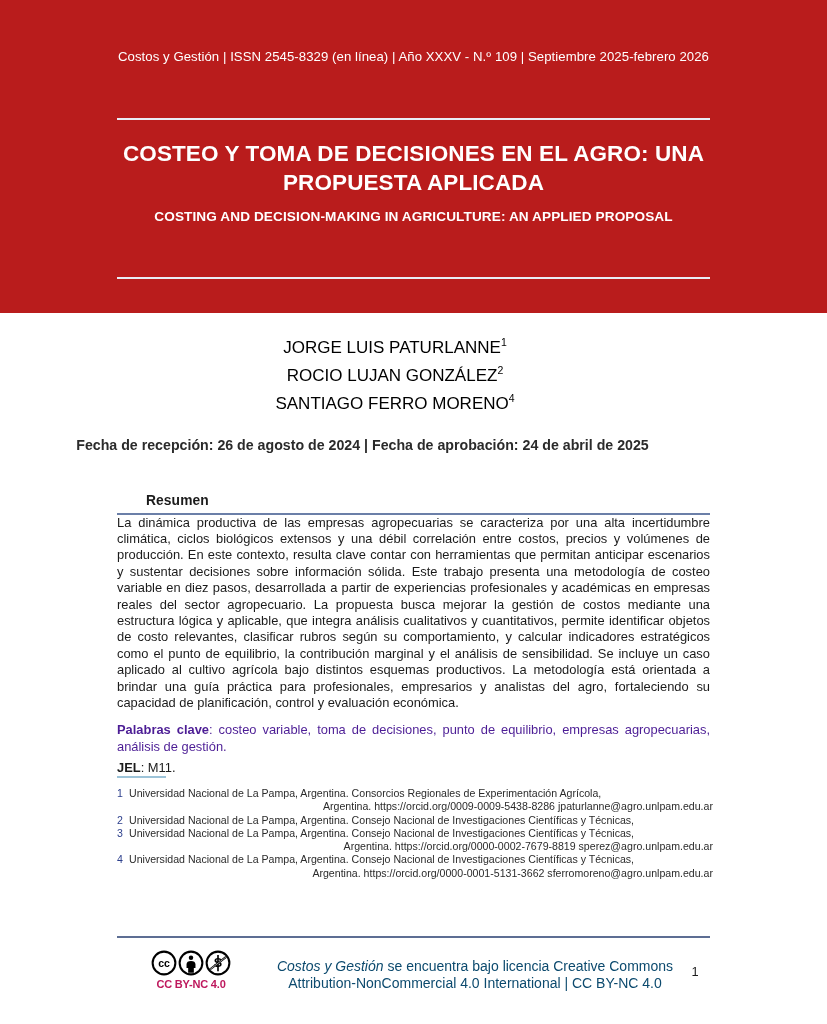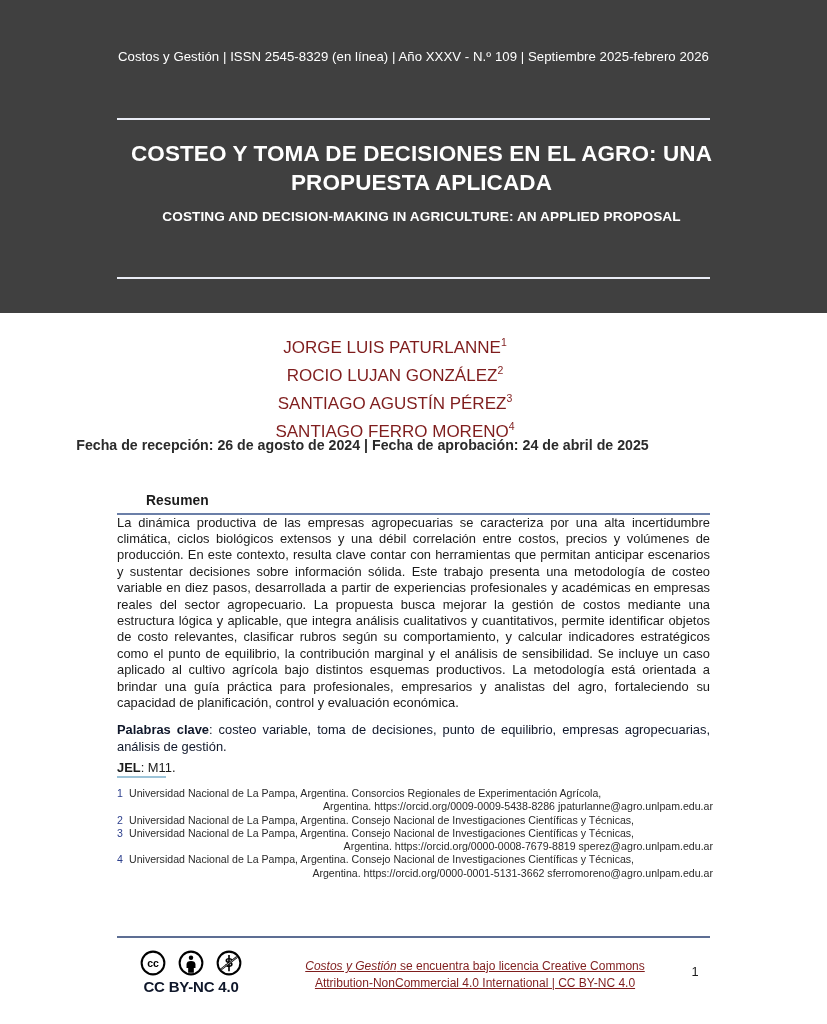--- a/index.html
+++ b/index.html
@@ -17,21 +17,21 @@
     background: #ffffff;
     overflow: hidden;
   }
 
   
   .header-band {
     position: absolute;
     left: 0; top: 0;
     width: 827px;
     height: 313px;
-    background: #404040;
+    background: #b91c1c;
   }
   .journal-meta {
     position: absolute;
     left: 0; top: 46px;
     width: 827px;
     text-align: center;
     color: #ffffff;
     font-size: 13.2px;
     line-height: 21px;
     letter-spacing: 0.05px;
@@ -43,21 +43,21 @@
     left: 117px;
     width: 593px;
     height: 1.5px;
     background: #e9ecf5;
   }
   .band-rule.top { top: 118px; }
   .band-rule.bottom { top: 277px; }
 
   .title-wrap {
     position: absolute;
-    left: 106px; top: 140px;
+    left: 98px; top: 140px;
     width: 631px;
     text-align: center;
   }
   .title-es {
     color: #ffffff;
     font-size: 22.5px;
     font-weight: bold;
     line-height: 28.5px;
     letter-spacing: 0.1px;
   }
@@ -68,21 +68,21 @@
     font-weight: bold;
     letter-spacing: 0.1px;
   }
 
   
   .authors {
     position: absolute;
     left: 0; top: 331px;
     width: 790px;
     text-align: center;
-    color: #7f1d1d;
+    color: #000000;
     font-size: 17px;
     line-height: 22.3px;
   }
   .authors .author { display: block; }
   .authors sup { font-size: 10.5px; vertical-align: super; }
 
   .dates {
     position: absolute;
     left: 0; top: 437px;
     width: 725px;
@@ -115,21 +115,21 @@
     font-size: 12.9px;
     line-height: 16.4px;
     color: #1b1b1b;
     text-align: justify;
     hyphens: manual;
   }
   .keywords {
     margin-top: 11px;
     font-size: 12.9px;
     line-height: 16.4px;
-    color: #0f172a;
+    color: #4c1d95;
     text-align: justify;
   }
   .keywords b, .jel b { font-weight: bold; }
   .jel {
     margin-top: 5px;
     font-size: 12.9px;
     line-height: 16.4px;
     color: #1b1b1b;
   }
 
@@ -178,37 +178,36 @@
     left: 117px; top: 950px;
     width: 593px;
     height: 52px;
   }
   .cc-badge {
     position: absolute;
     left: 14px; top: 0;
     width: 120px;
     text-align: center;
   }
-  .cc-icons { display: flex; gap: 12px; justify-content: center; }
+  .cc-icons { display: flex; gap: 1px; justify-content: center; }
   .cc-label {
     margin-top: 2px;
-    font-size: 15px;
-    font-weight: bold;
-    color: #0f172a;
+    font-size: 11px;
+    font-weight: bold;
+    color: #be185d;
     letter-spacing: -0.2px;
   }
   .license-text {
     position: absolute;
     left: 148px; top: 8px;
     width: 420px;
     text-align: center;
-    font-size: 12px;
+    font-size: 14px;
     line-height: 16.5px;
-    color: #7f1d1d;
-    text-decoration: underline;
+    color: #0c4a6e;
   }
   .license-text i { font-style: italic; }
   .page-number {
     position: absolute;
     right: 0; top: 14px;
     width: 30px;
     text-align: center;
     font-size: 12.8px;
     color: #1b1b1b;
   }
@@ -229,21 +228,20 @@
       <div class="title-es">COSTEO Y TOMA DE DECISIONES EN EL AGRO: UNA PROPUESTA APLICADA</div>
       <div class="title-en">COSTING AND DECISION-MAKING IN AGRICULTURE: AN APPLIED PROPOSAL</div>
     </div>
 
     <div class="band-rule bottom"></div>
   </div>
 
   <div class="authors">
     <span class="author"><span>JORGE LUIS PATURLANNE</span><sup>1</sup></span>
     <span class="author"><span>ROCIO LUJAN GONZÁLEZ</span><sup>2</sup></span>
-    <span class="author"><span>SANTIAGO AGUSTÍN PÉREZ</span><sup>3</sup></span>
     <span class="author"><span>SANTIAGO FERRO MORENO</span><sup>4</sup></span>
   </div>
 
   <div class="dates">Fecha de recepción: 26 de agosto de 2024 | Fecha de aprobación: 24 de abril de 2025</div>
 
   <div class="content">
     <div class="section-heading">Resumen</div>
     <div class="heading-rule"></div>
     <div class="abstract">La dinámica productiva de las empresas agropecuarias se caracteriza por una alta incertidumbre climática, ciclos biológicos extensos y una débil correlación entre costos, precios y volúmenes de producción. En este contexto, resulta clave contar con herramientas que permitan anticipar escenarios y sustentar decisiones sobre información sólida. Este trabajo presenta una metodología de costeo variable en diez pasos, desarrollada a partir de experiencias profesionales y académicas en empresas reales del sector agropecuario. La propuesta busca mejorar la gestión de costos mediante una estructura lógica y aplicable, que integra análisis cualitativos y cuantitativos, permite identificar objetos de costo relevantes, clasificar rubros según su comportamiento, y calcular indicadores estratégicos como el punto de equilibrio, la contribución marginal y el análisis de sensibilidad. Se incluye un caso aplicado al cultivo agrícola bajo distintos esquemas productivos. La metodología está orientada a brindar una guía práctica para profesionales, empresarios y analistas del agro, fortaleciendo su capacidad de planificación, control y evaluación económica.</div>
 
@@ -257,21 +255,21 @@
     <div class="footnote">
       <span class="num">1</span>
       <span class="body"><span>Universidad Nacional de La Pampa, Argentina. Consorcios Regionales de Experimentación Agrícola,</span><span class="tail">Argentina. https://orcid.org/0009-0009-5438-8286 jpaturlanne@agro.unlpam.edu.ar</span></span>
     </div>
     <div class="footnote">
       <span class="num">2</span>
       <span class="body"><span>Universidad Nacional de La Pampa, Argentina. Consejo Nacional de Investigaciones Científicas y Técnicas,</span></span>
     </div>
     <div class="footnote">
       <span class="num">3</span>
-      <span class="body"><span>Universidad Nacional de La Pampa, Argentina. Consejo Nacional de Investigaciones Científicas y Técnicas,</span><span class="tail">Argentina. https://orcid.org/0000-0008-7679-8819 sperez@agro.unlpam.edu.ar</span></span>
+      <span class="body"><span>Universidad Nacional de La Pampa, Argentina. Consejo Nacional de Investigaciones Científicas y Técnicas,</span><span class="tail">Argentina. https://orcid.org/0000-0002-7679-8819 sperez@agro.unlpam.edu.ar</span></span>
     </div>
     <div class="footnote">
       <span class="num">4</span>
       <span class="body"><span>Universidad Nacional de La Pampa, Argentina. Consejo Nacional de Investigaciones Científicas y Técnicas,</span><span class="tail">Argentina. https://orcid.org/0000-0001-5131-3662 sferromoreno@agro.unlpam.edu.ar</span></span>
     </div>
   </div>
 
   <div class="footer-rule"></div>
   <div class="footer">
 

